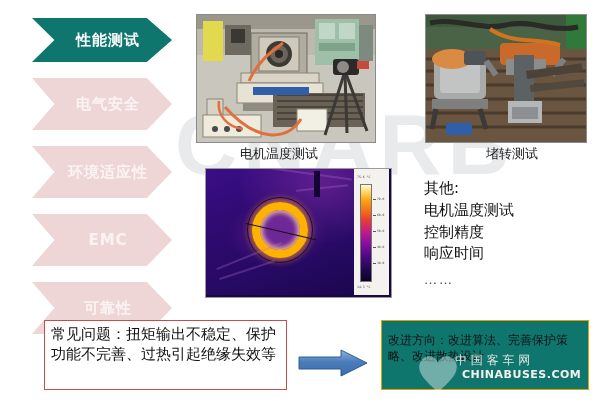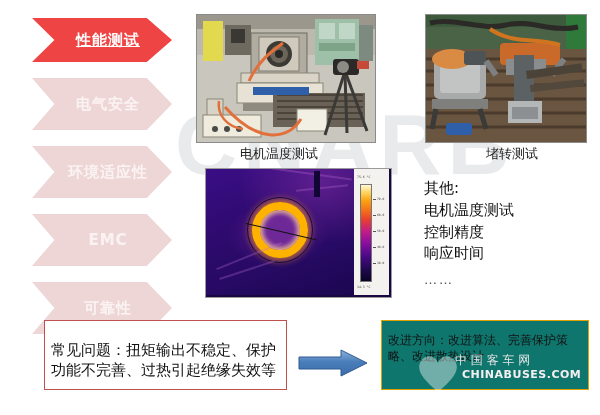--- a/index.html
+++ b/index.html
@@ -37,21 +37,21 @@
   }
 
   
   .chev-col{position:absolute;left:32px;top:18px;width:140px;z-index:2;}
   .chev{
     position:relative;height:52px;margin-bottom:16px;
     display:flex;align-items:center;justify-content:center;
     clip-path:polygon(0 0, 82% 0, 100% 50%, 82% 100%, 0 100%, 16% 50%);
     color:#ffffff;font-size:15px;font-weight:bold;letter-spacing:1px;
   }
-  .chev.active{background:#ef4444;height:44px;text-decoration:underline;}
+  .chev.active{background:#0f766e;height:44px;}
   .chev.muted{background:#eed6d6;}
   .chev.muted span{color:#fbf3f3;}
   .chev span{position:relative;left:6px;}
 
   
   .photo{position:absolute;border:1px solid #8b8b8b;z-index:2;overflow:hidden;}
   #photo-dyno{left:196px;top:14px;width:178px;height:127px;}
   #photo-stall{left:425px;top:14px;width:160px;height:127px;}
 
   .cap{
@@ -112,21 +112,21 @@
   
   #other-list{position:absolute;left:424px;top:178px;z-index:2;
     font-size:15px;color:#111;line-height:1.45;}
   #other-list div{white-space:nowrap;}
   #other-dots{letter-spacing:2px;color:#555;font-size:13px;padding-top:6px;}
 
   
   #box-problem{
     position:absolute;left:44px;top:320px;width:243px;height:70px;
     border:1px solid #c0504d;background:#ffffff;z-index:2;box-sizing:border-box;
-    padding:20px 6px;font-size:15px;line-height:1.33;color:#111;
+    padding:4px 6px;font-size:15px;line-height:1.33;color:#111;
   }
   #box-improve{
     position:absolute;left:381px;top:320px;width:208px;height:70px;
     border:1px solid #e0a000;background:#0f766e;z-index:2;box-sizing:border-box;
     padding:12px 6px;font-size:12px;line-height:1.33;color:#111;
   }
   #arrow{position:absolute;left:297px;top:348px;width:72px;height:30px;z-index:2;}
 </style>
 </head>
 <body>

